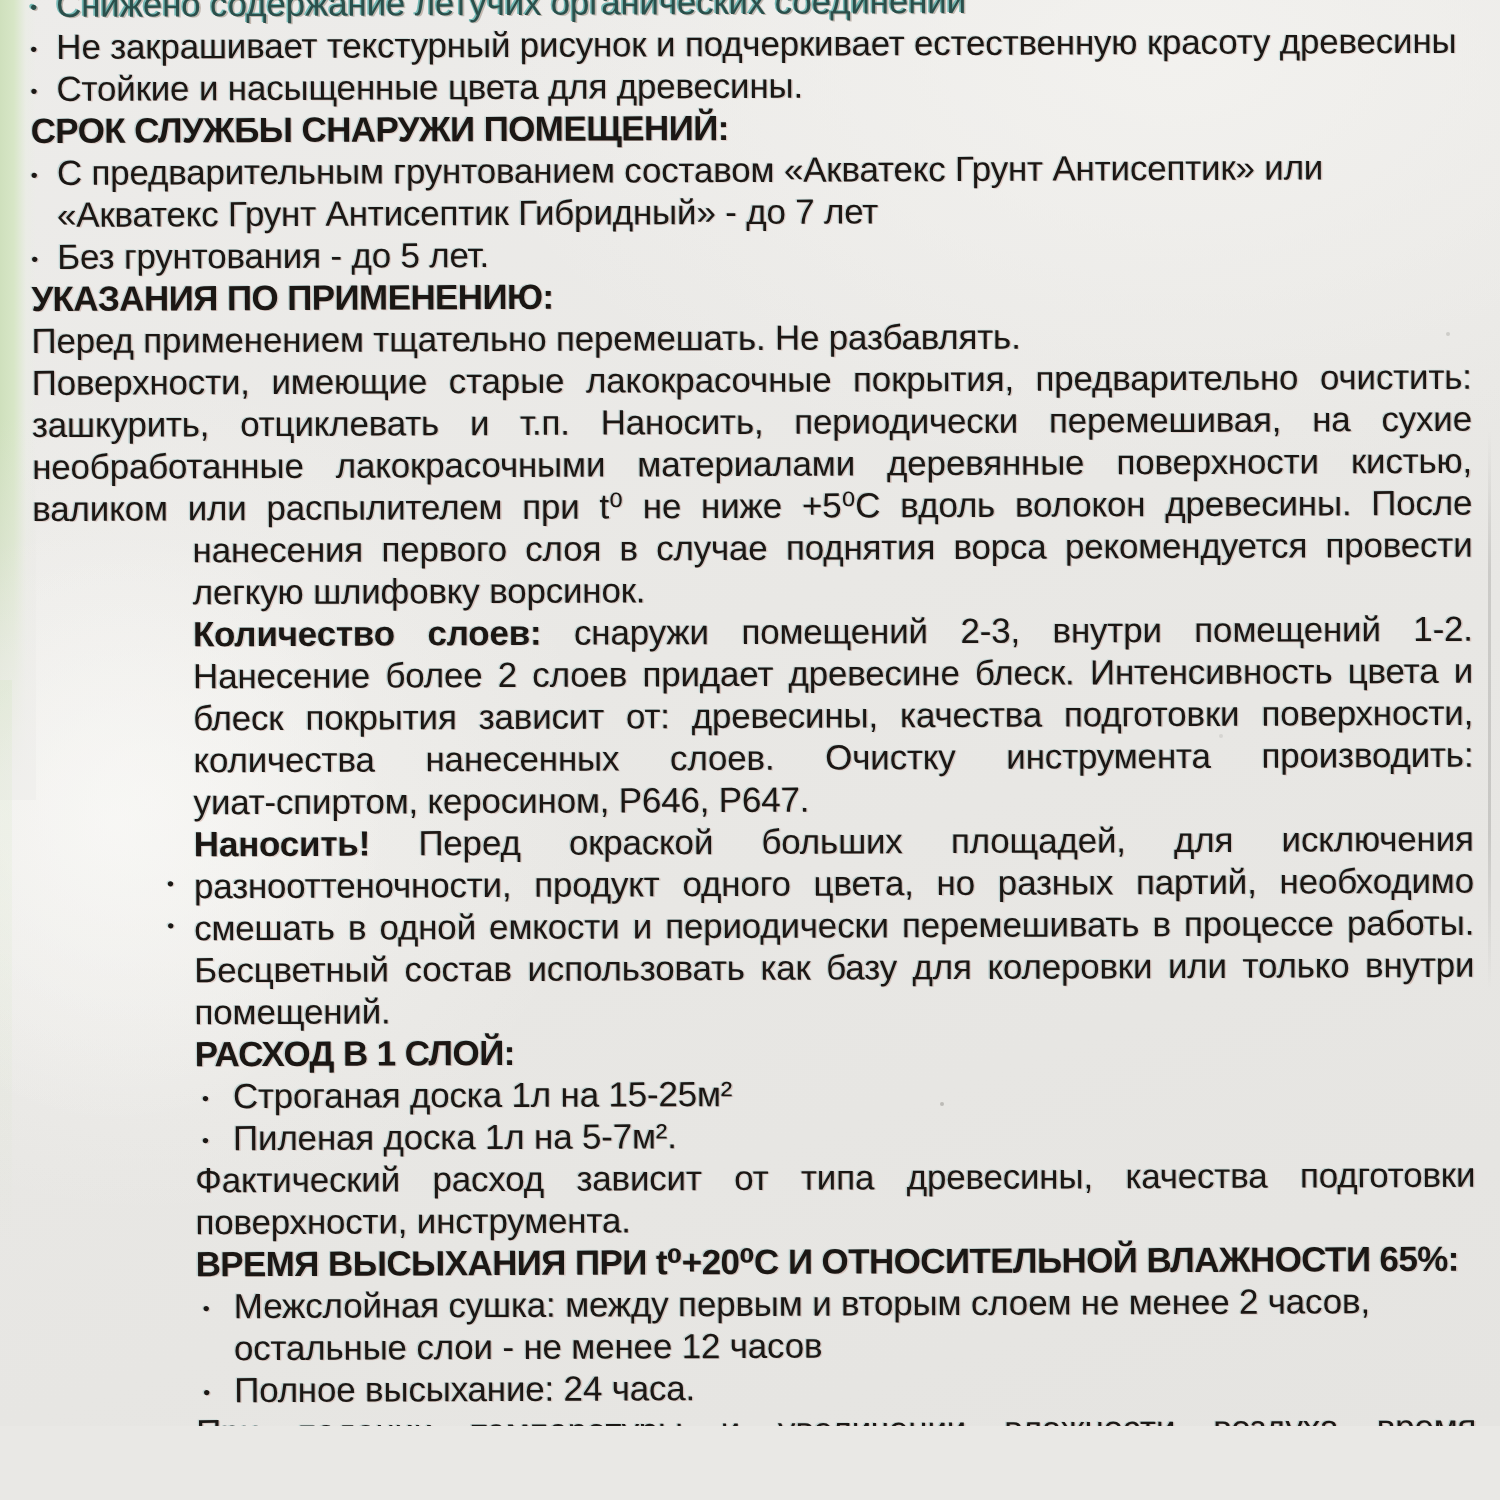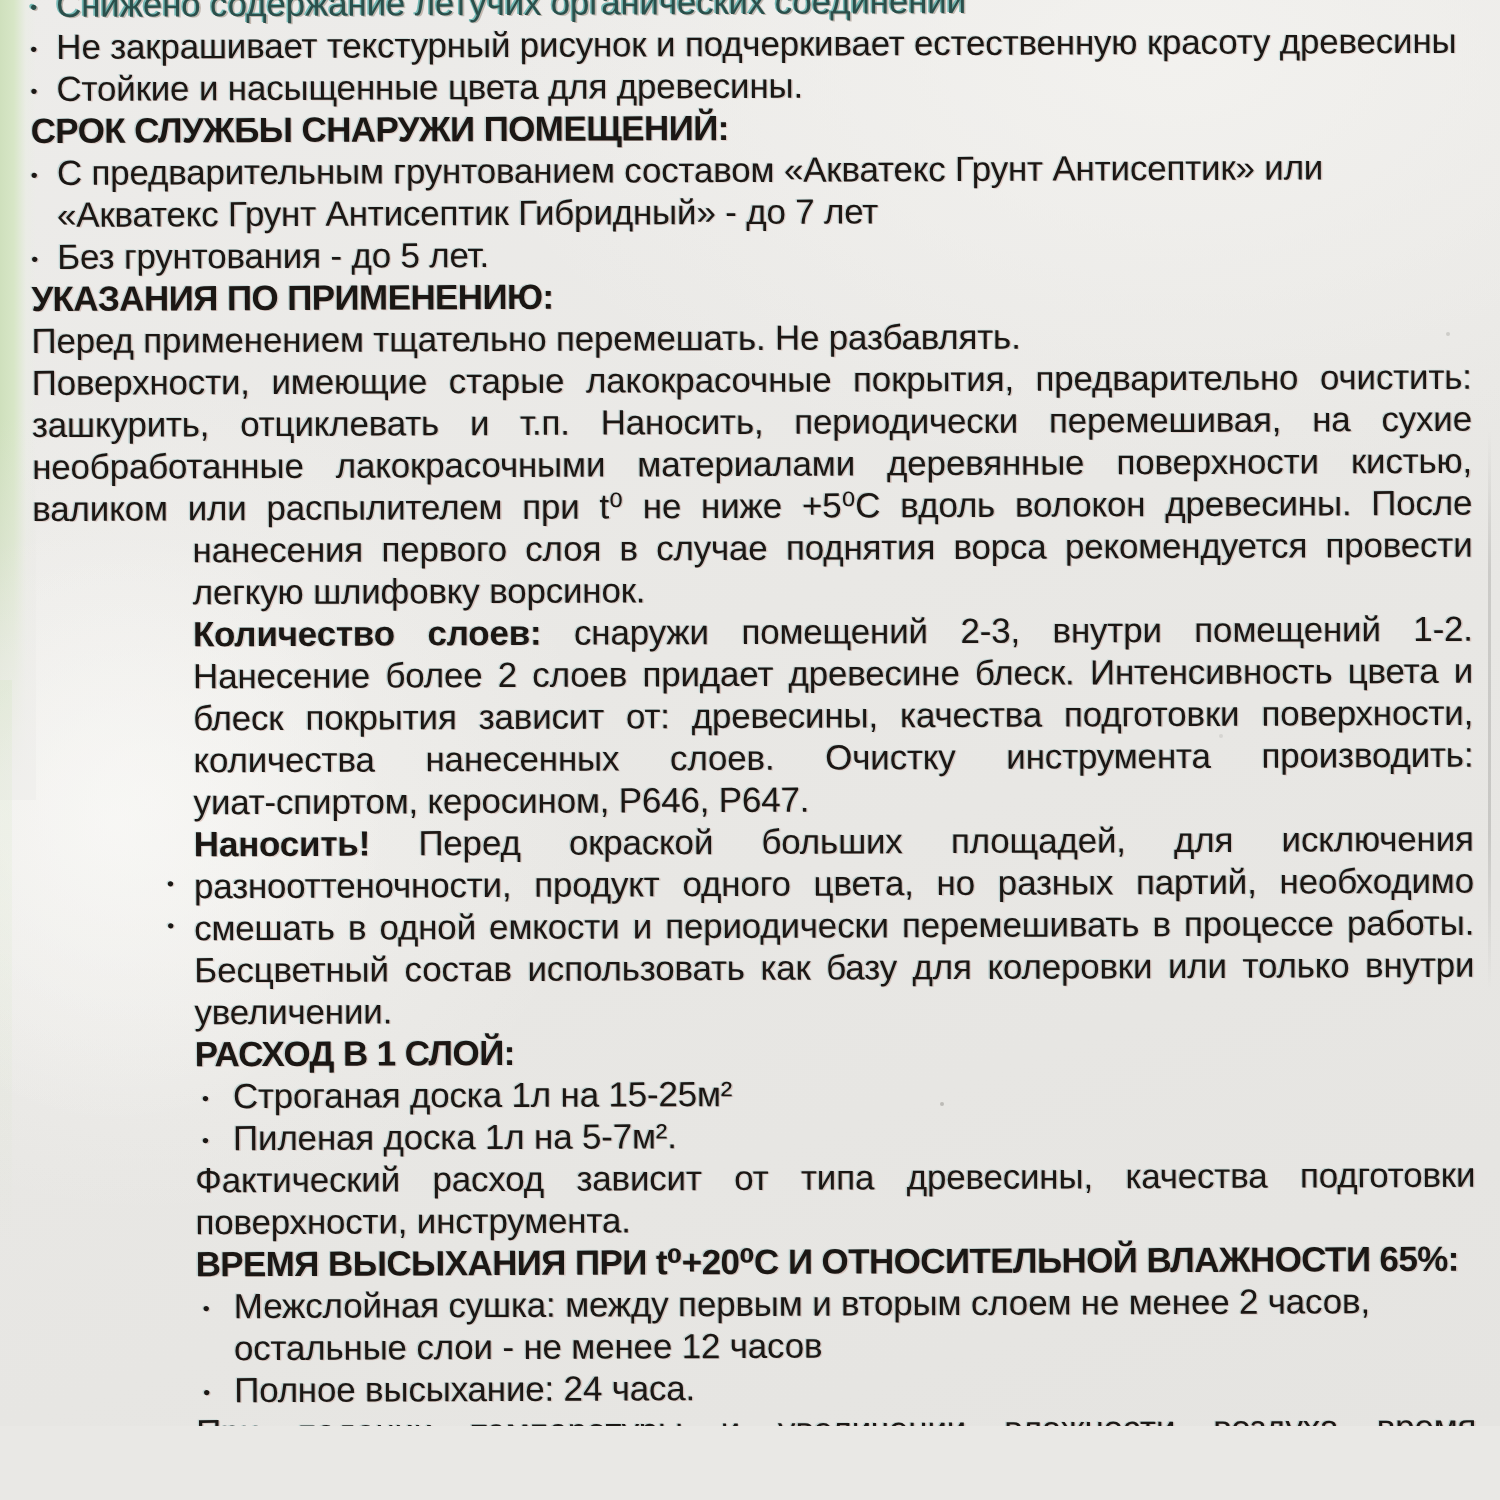--- a/index.html
+++ b/index.html
@@ -112,21 +112,21 @@
       <div class="line sec-b"><span class="seg">легкую шлифовку ворсинок.</span></div>
       <div class="line sec-b just"><span class="seg b">Количество слоев:</span><span class="seg"> снаружи помещений 2-3, внутри помещений 1-2.</span></div>
       <div class="line sec-b just"><span class="seg">Нанесение более 2 слоев придает древесине блеск. Интенсивность цвета и</span></div>
       <div class="line sec-b just"><span class="seg">блеск покрытия зависит от: древесины, качества подготовки поверхности,</span></div>
       <div class="line sec-b just"><span class="seg">количества нанесенных слоев. Очистку инструмента производить:</span></div>
       <div class="line sec-b"><span class="seg">уиат-спиртом, керосином, Р646, Р647.</span></div>
       <div class="line sec-b just"><span class="seg b">Наносить!</span><span class="seg"> Перед окраской больших площадей, для исключения</span></div>
       <div class="line sec-b just outb"><span class="dot dot-out">•</span><span class="seg">разнооттеночности, продукт одного цвета, но разных партий, необходимо</span></div>
       <div class="line sec-b just outb"><span class="dot dot-out">•</span><span class="seg">смешать в одной емкости и периодически перемешивать в процессе работы.</span></div>
       <div class="line sec-b just"><span class="seg">Бесцветный состав использовать как базу для колеровки или только внутри</span></div>
-      <div class="line sec-b"><span class="seg">увеличении.</span></div>
+      <div class="line sec-b"><span class="seg">помещений.</span></div>
       <div class="line sec-b head"><span class="seg">РАСХОД В 1 СЛОЙ:</span></div>
       <div class="line sec-b"><span class="dot dot-b">•</span><span class="seg">Строганая доска 1л на 15-25м²</span></div>
       <div class="line sec-b"><span class="dot dot-b">•</span><span class="seg">Пиленая доска 1л на 5-7м².</span></div>
       <div class="line sec-b just"><span class="seg">Фактический расход зависит от типа древесины, качества подготовки</span></div>
       <div class="line sec-b"><span class="seg">поверхности, инструмента.</span></div>
       <div class="line sec-b head"><span class="seg">ВРЕМЯ ВЫСЫХАНИЯ ПРИ t⁰+20⁰С И ОТНОСИТЕЛЬНОЙ ВЛАЖНОСТИ 65%:</span></div>
       <div class="line sec-b"><span class="dot dot-b">•</span><span class="seg">Межслойная сушка: между первым и вторым слоем не менее 2 часов,</span></div>
       <div class="line sec-b cont"><span class="seg">остальные слои - не менее 12 часов</span></div>
       <div class="line sec-b"><span class="dot dot-b">•</span><span class="seg">Полное высыхание: 24 часа.</span></div>
       <div class="line sec-b just"><span class="seg">При падении температуры и увеличении влажности воздуха время</span></div>

